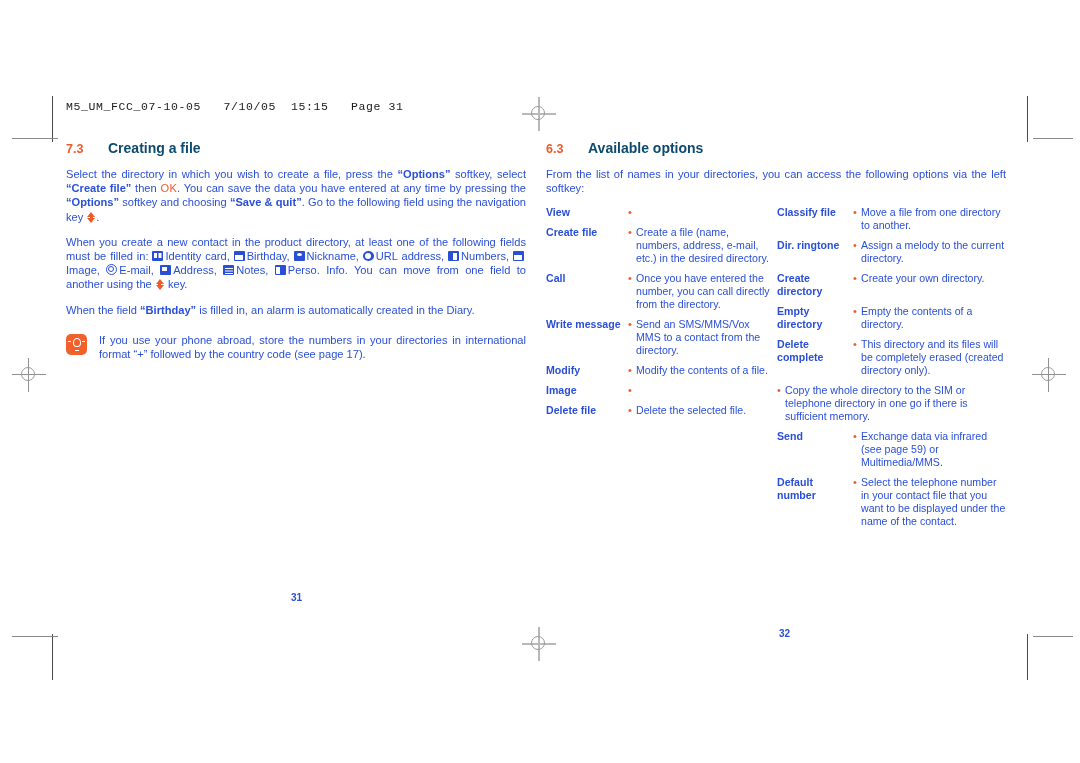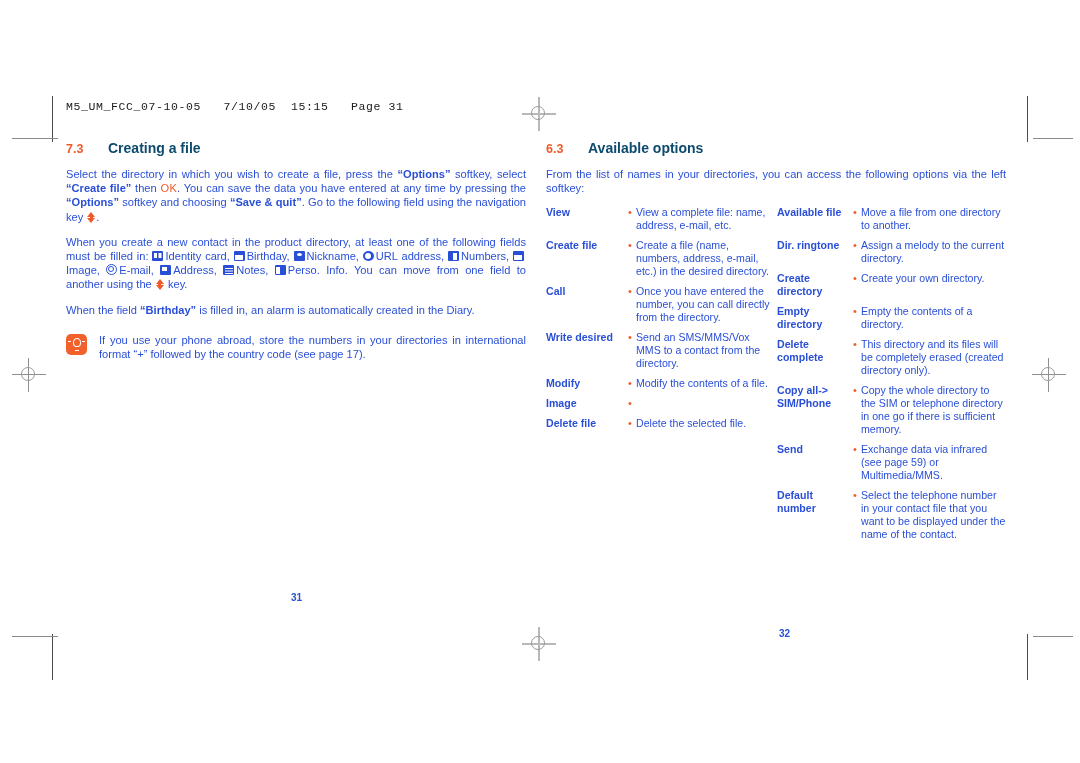--- a/index.html
+++ b/index.html
@@ -330,34 +330,33 @@
     <span class="sec-title">Available options</span>
   </div>
 
   <p class="body">From the list of names in your directories, you can access the following options via the left softkey:</p>
 
   <div class="opts">
     <div class="opt-col left">
       <div class="opt-row">
           <div class="opt-term">View</div>
           <div class="opt-bullet">•</div>
-          <div class="opt-def">View a complete file: name, address, e-mail, etc.</div>
         </div>
       <div class="opt-row">
           <div class="opt-term">Create file</div>
           <div class="opt-bullet">•</div>
           <div class="opt-def">Create a file (name, numbers, address, e-mail, etc.) in the desired directory.</div>
         </div>
       <div class="opt-row">
           <div class="opt-term">Call</div>
           <div class="opt-bullet">•</div>
           <div class="opt-def">Once you have entered the number, you can call directly from the directory.</div>
         </div>
       <div class="opt-row">
-          <div class="opt-term">Write desired</div>
+          <div class="opt-term">Write message</div>
           <div class="opt-bullet">•</div>
           <div class="opt-def">Send an SMS/MMS/Vox MMS to a contact from the directory.</div>
         </div>
       <div class="opt-row">
           <div class="opt-term">Modify</div>
           <div class="opt-bullet">•</div>
           <div class="opt-def">Modify the contents of a file.</div>
         </div>
       <div class="opt-row">
           <div class="opt-term">Image</div>
@@ -365,21 +364,21 @@
         </div>
       <div class="opt-row">
           <div class="opt-term">Delete file</div>
           <div class="opt-bullet">•</div>
           <div class="opt-def">Delete the selected file.</div>
         </div>
     </div>
 
     <div class="opt-col right">
       <div class="opt-row">
-          <div class="opt-term">Available file</div>
+          <div class="opt-term">Classify file</div>
           <div class="opt-bullet">•</div>
           <div class="opt-def">Move a file from one directory to another.</div>
         </div>
       <div class="opt-row">
           <div class="opt-term">Dir. ringtone</div>
           <div class="opt-bullet">•</div>
           <div class="opt-def">Assign a melody to the current directory.</div>
         </div>
       <div class="opt-row">
           <div class="opt-term">Create directory</div>
@@ -390,21 +389,20 @@
           <div class="opt-term">Empty directory</div>
           <div class="opt-bullet">•</div>
           <div class="opt-def">Empty the contents of a directory.</div>
         </div>
       <div class="opt-row">
           <div class="opt-term">Delete complete</div>
           <div class="opt-bullet">•</div>
           <div class="opt-def">This directory and its files will be completely erased (created directory only).</div>
         </div>
       <div class="opt-row">
-          <div class="opt-term">Copy all-&gt; SIM/Phone</div>
           <div class="opt-bullet">•</div>
           <div class="opt-def">Copy the whole directory to the SIM or telephone directory in one go if there is sufficient memory.</div>
         </div>
       <div class="opt-row">
           <div class="opt-term">Send</div>
           <div class="opt-bullet">•</div>
           <div class="opt-def">Exchange data via infrared (see page 59) or Multimedia/MMS.</div>
         </div>
       <div class="opt-row">
           <div class="opt-term">Default number</div>

